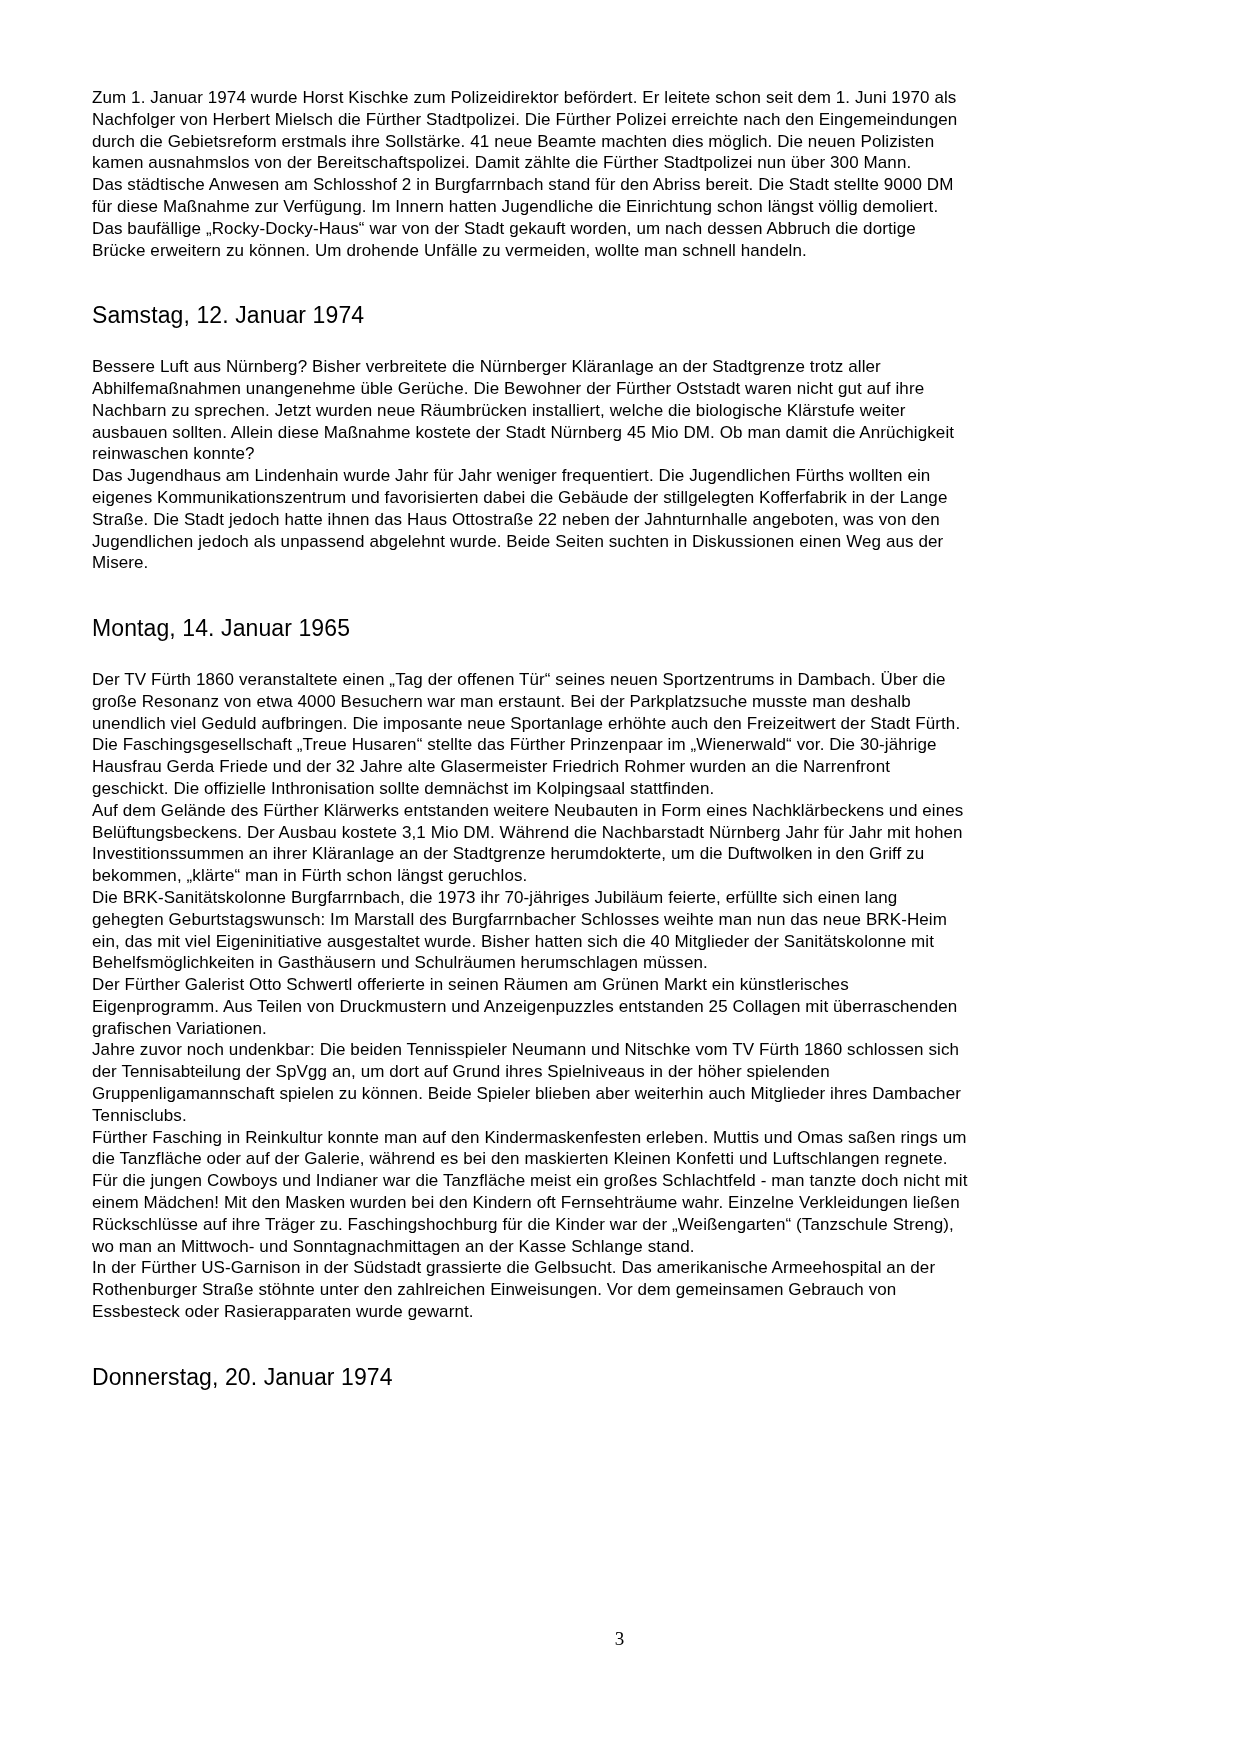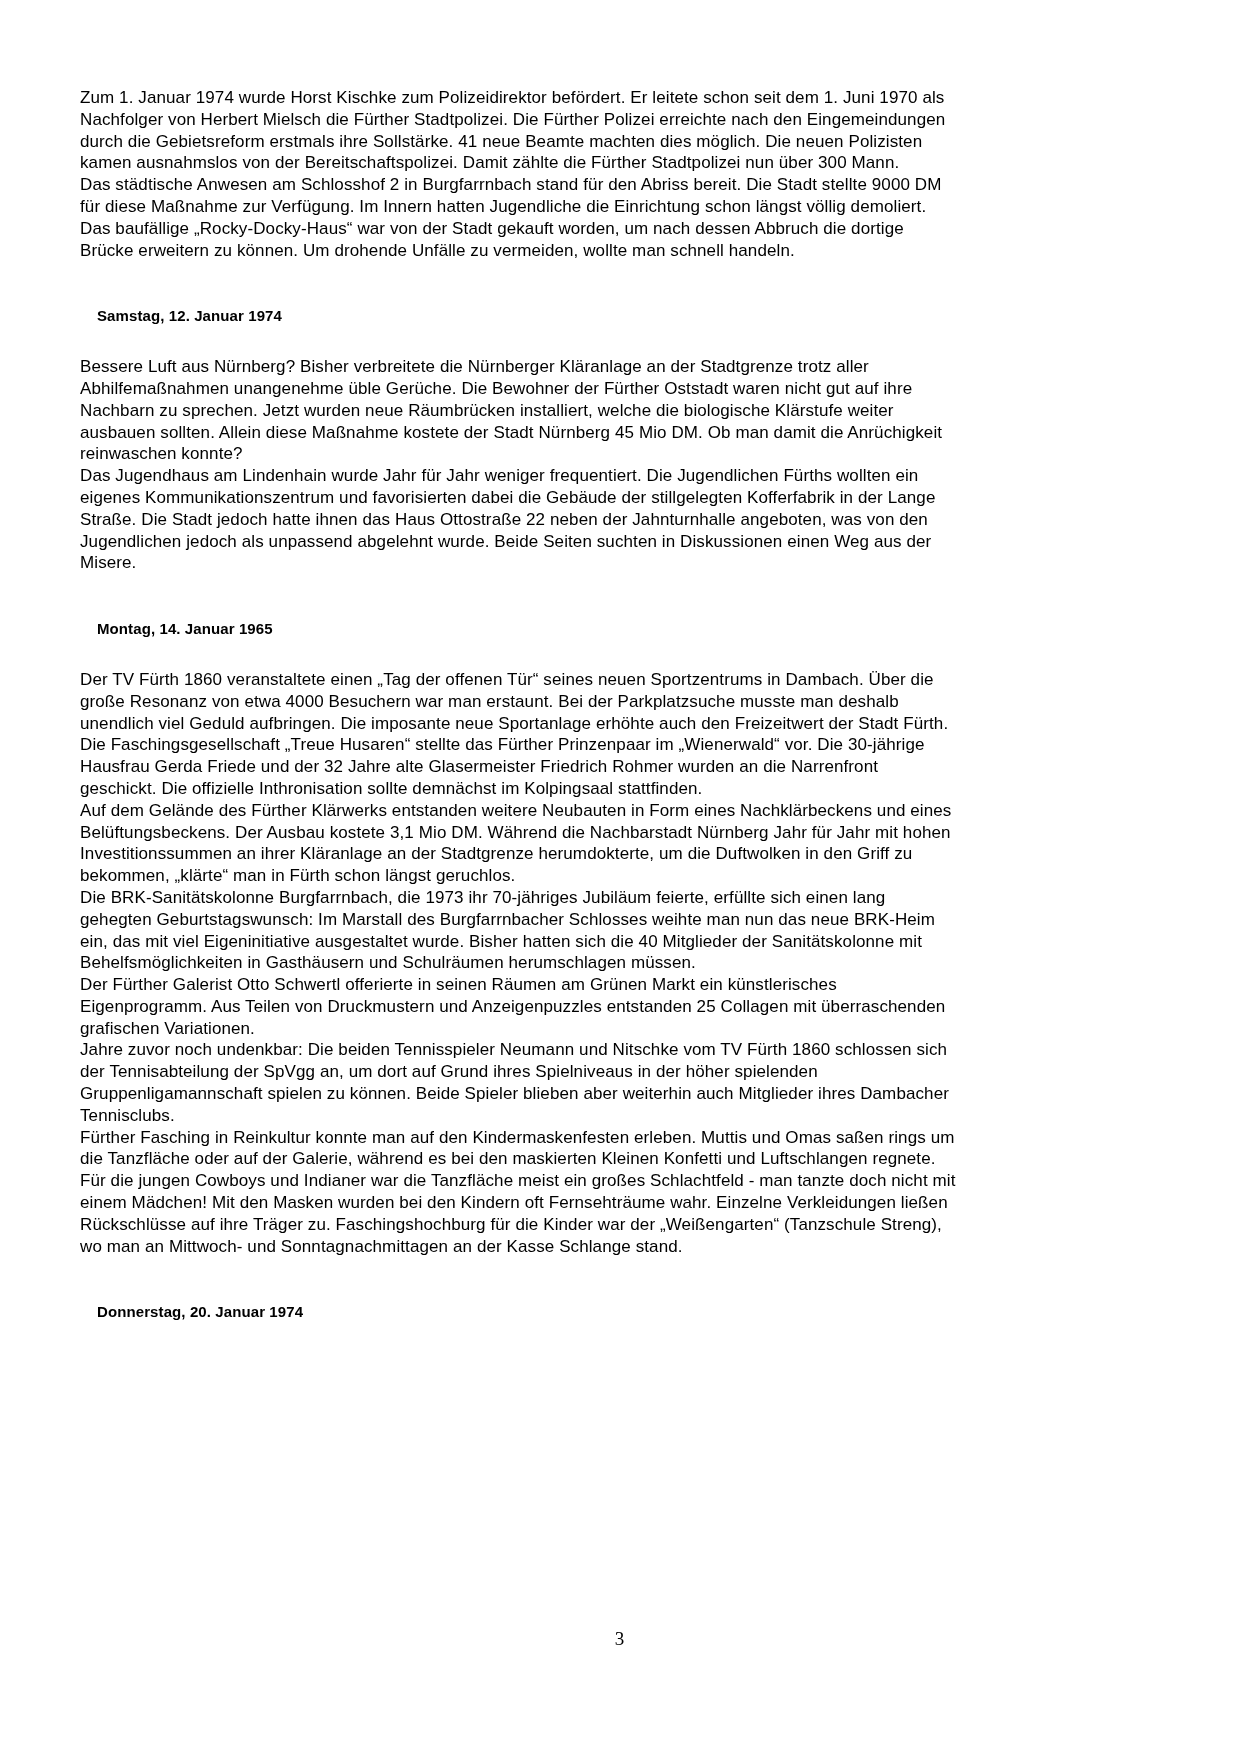--- a/index.html
+++ b/index.html
@@ -15,36 +15,36 @@
     overflow: hidden;
   }
   .page {
     position: relative;
     width: 1239px;
     height: 1753px;
     background: #ffffff;
   }
   .content {
     position: absolute;
-    left: 80px;
+    left: 92px;
     top: 87px;
     width: 1090px;
   }
   .para {
     margin: 0;
     font-size: 17px;
     line-height: 21.8px;
     white-space: pre-line;
     letter-spacing: 0.1px;
   }
   .heading {
-    margin: 44px 0 29px 17px;
-    font-size: 15px;
+    margin: 44px 0 29px 0;
+    font-size: 23px;
     line-height: 21.8px;
-    font-weight: 700;
+    font-weight: 400;
     white-space: pre-line;
     letter-spacing: 0.1px;
   }
   .page-footer {
     position: absolute;
     top: 1628px;
     left: 0;
     width: 1239px;
     text-align: center;
   }
@@ -99,18 +99,21 @@
     <p class="para">Jahre zuvor noch undenkbar: Die beiden Tennisspieler Neumann und Nitschke vom TV Fürth 1860 schlossen sich
 der Tennisabteilung der SpVgg an, um dort auf Grund ihres Spielniveaus in der höher spielenden
 Gruppenligamannschaft spielen zu können. Beide Spieler blieben aber weiterhin auch Mitglieder ihres Dambacher
 Tennisclubs.</p>
     <p class="para">Fürther Fasching in Reinkultur konnte man auf den Kindermaskenfesten erleben. Muttis und Omas saßen rings um
 die Tanzfläche oder auf der Galerie, während es bei den maskierten Kleinen Konfetti und Luftschlangen regnete.
 Für die jungen Cowboys und Indianer war die Tanzfläche meist ein großes Schlachtfeld - man tanzte doch nicht mit
 einem Mädchen! Mit den Masken wurden bei den Kindern oft Fernsehträume wahr. Einzelne Verkleidungen ließen
 Rückschlüsse auf ihre Träger zu. Faschingshochburg für die Kinder war der „Weißengarten“ (Tanzschule Streng),
 wo man an Mittwoch- und Sonntagnachmittagen an der Kasse Schlange stand.</p>
+    <p class="para">In der Fürther US-Garnison in der Südstadt grassierte die Gelbsucht. Das amerikanische Armeehospital an der
+Rothenburger Straße stöhnte unter den zahlreichen Einweisungen. Vor dem gemeinsamen Gebrauch von
+Essbesteck oder Rasierapparaten wurde gewarnt.</p>
     <h2 class="heading">Donnerstag, 20. Januar 1974</h2>
   </div>
   <div class="page-footer">
     <span class="page-number">3</span>
   </div>
 </div>
 
 </body></html>

